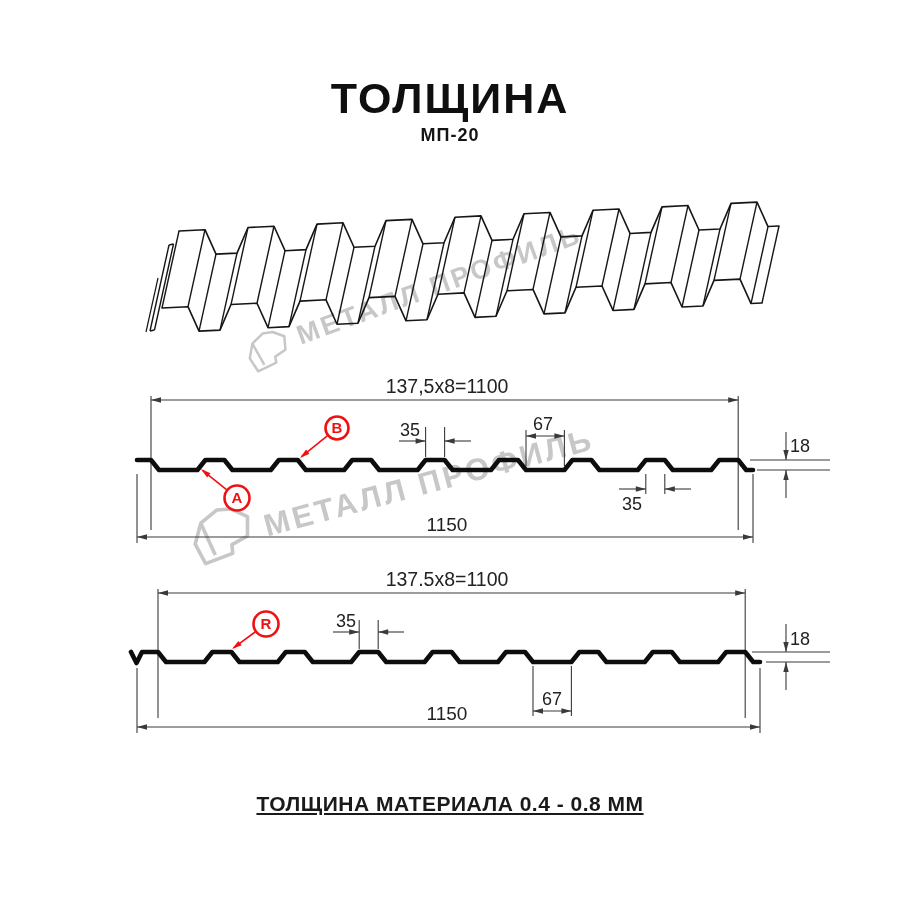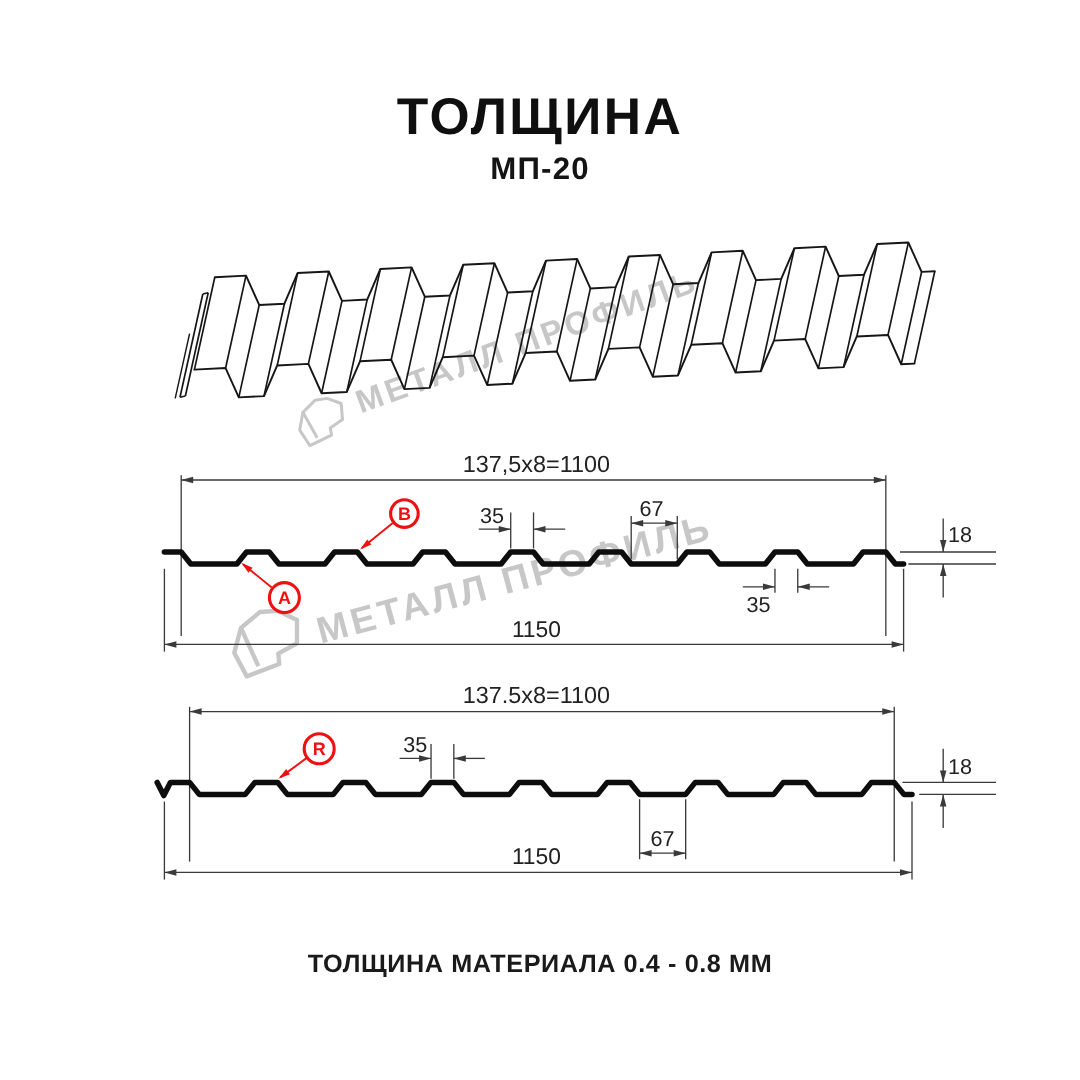--- a/index.html
+++ b/index.html
@@ -1,23 +1,23 @@
 <!DOCTYPE html>
 <html><head>
 <meta charset="utf-8">
 <style>
   html,body{margin:0;padding:0;background:#fff;}
   .canvas{position:relative;width:900px;height:900px;background:#ffffff;overflow:hidden;
           font-family:"Liberation Sans","DejaVu Sans",sans-serif;}
   .title{position:absolute;top:74px;left:0;width:900px;text-align:center;
          font-size:43px;font-weight:bold;letter-spacing:2px;color:#0f0f0f;z-index:3;}
   .subtitle{position:absolute;top:125px;left:0;width:900px;text-align:center;
-         font-size:26px;font-weight:600;letter-spacing:1px;color:#141414;z-index:3;}
+         font-size:18px;font-weight:600;letter-spacing:1px;color:#141414;z-index:3;}
   .footer{position:absolute;top:792px;left:0;width:900px;text-align:center;
-         font-size:21px;font-weight:600;letter-spacing:.5px;color:#1a1a1a;z-index:3;}
+         font-size:21px;font-weight:600;letter-spacing:.5px;color:#1a1a1a;z-index:3;text-decoration:underline;}
   .watermark{position:absolute;display:flex;align-items:flex-end;gap:9px;
          color:#c7c7c7;font-weight:bold;white-space:nowrap;z-index:1;}
   .wm-top{left:250px;top:336px;font-size:27px;letter-spacing:3px;
          transform:rotate(-20deg);transform-origin:left bottom;}
   .wm-mid{left:193px;top:512px;font-size:31px;letter-spacing:3px;
          transform:rotate(-15deg);transform-origin:left bottom;}
   .wm-text{margin-bottom:7px;}
   #drawing{position:absolute;left:0;top:0;z-index:2;}
   svg text{font-family:"Liberation Sans","DejaVu Sans",sans-serif;}
 </style>

